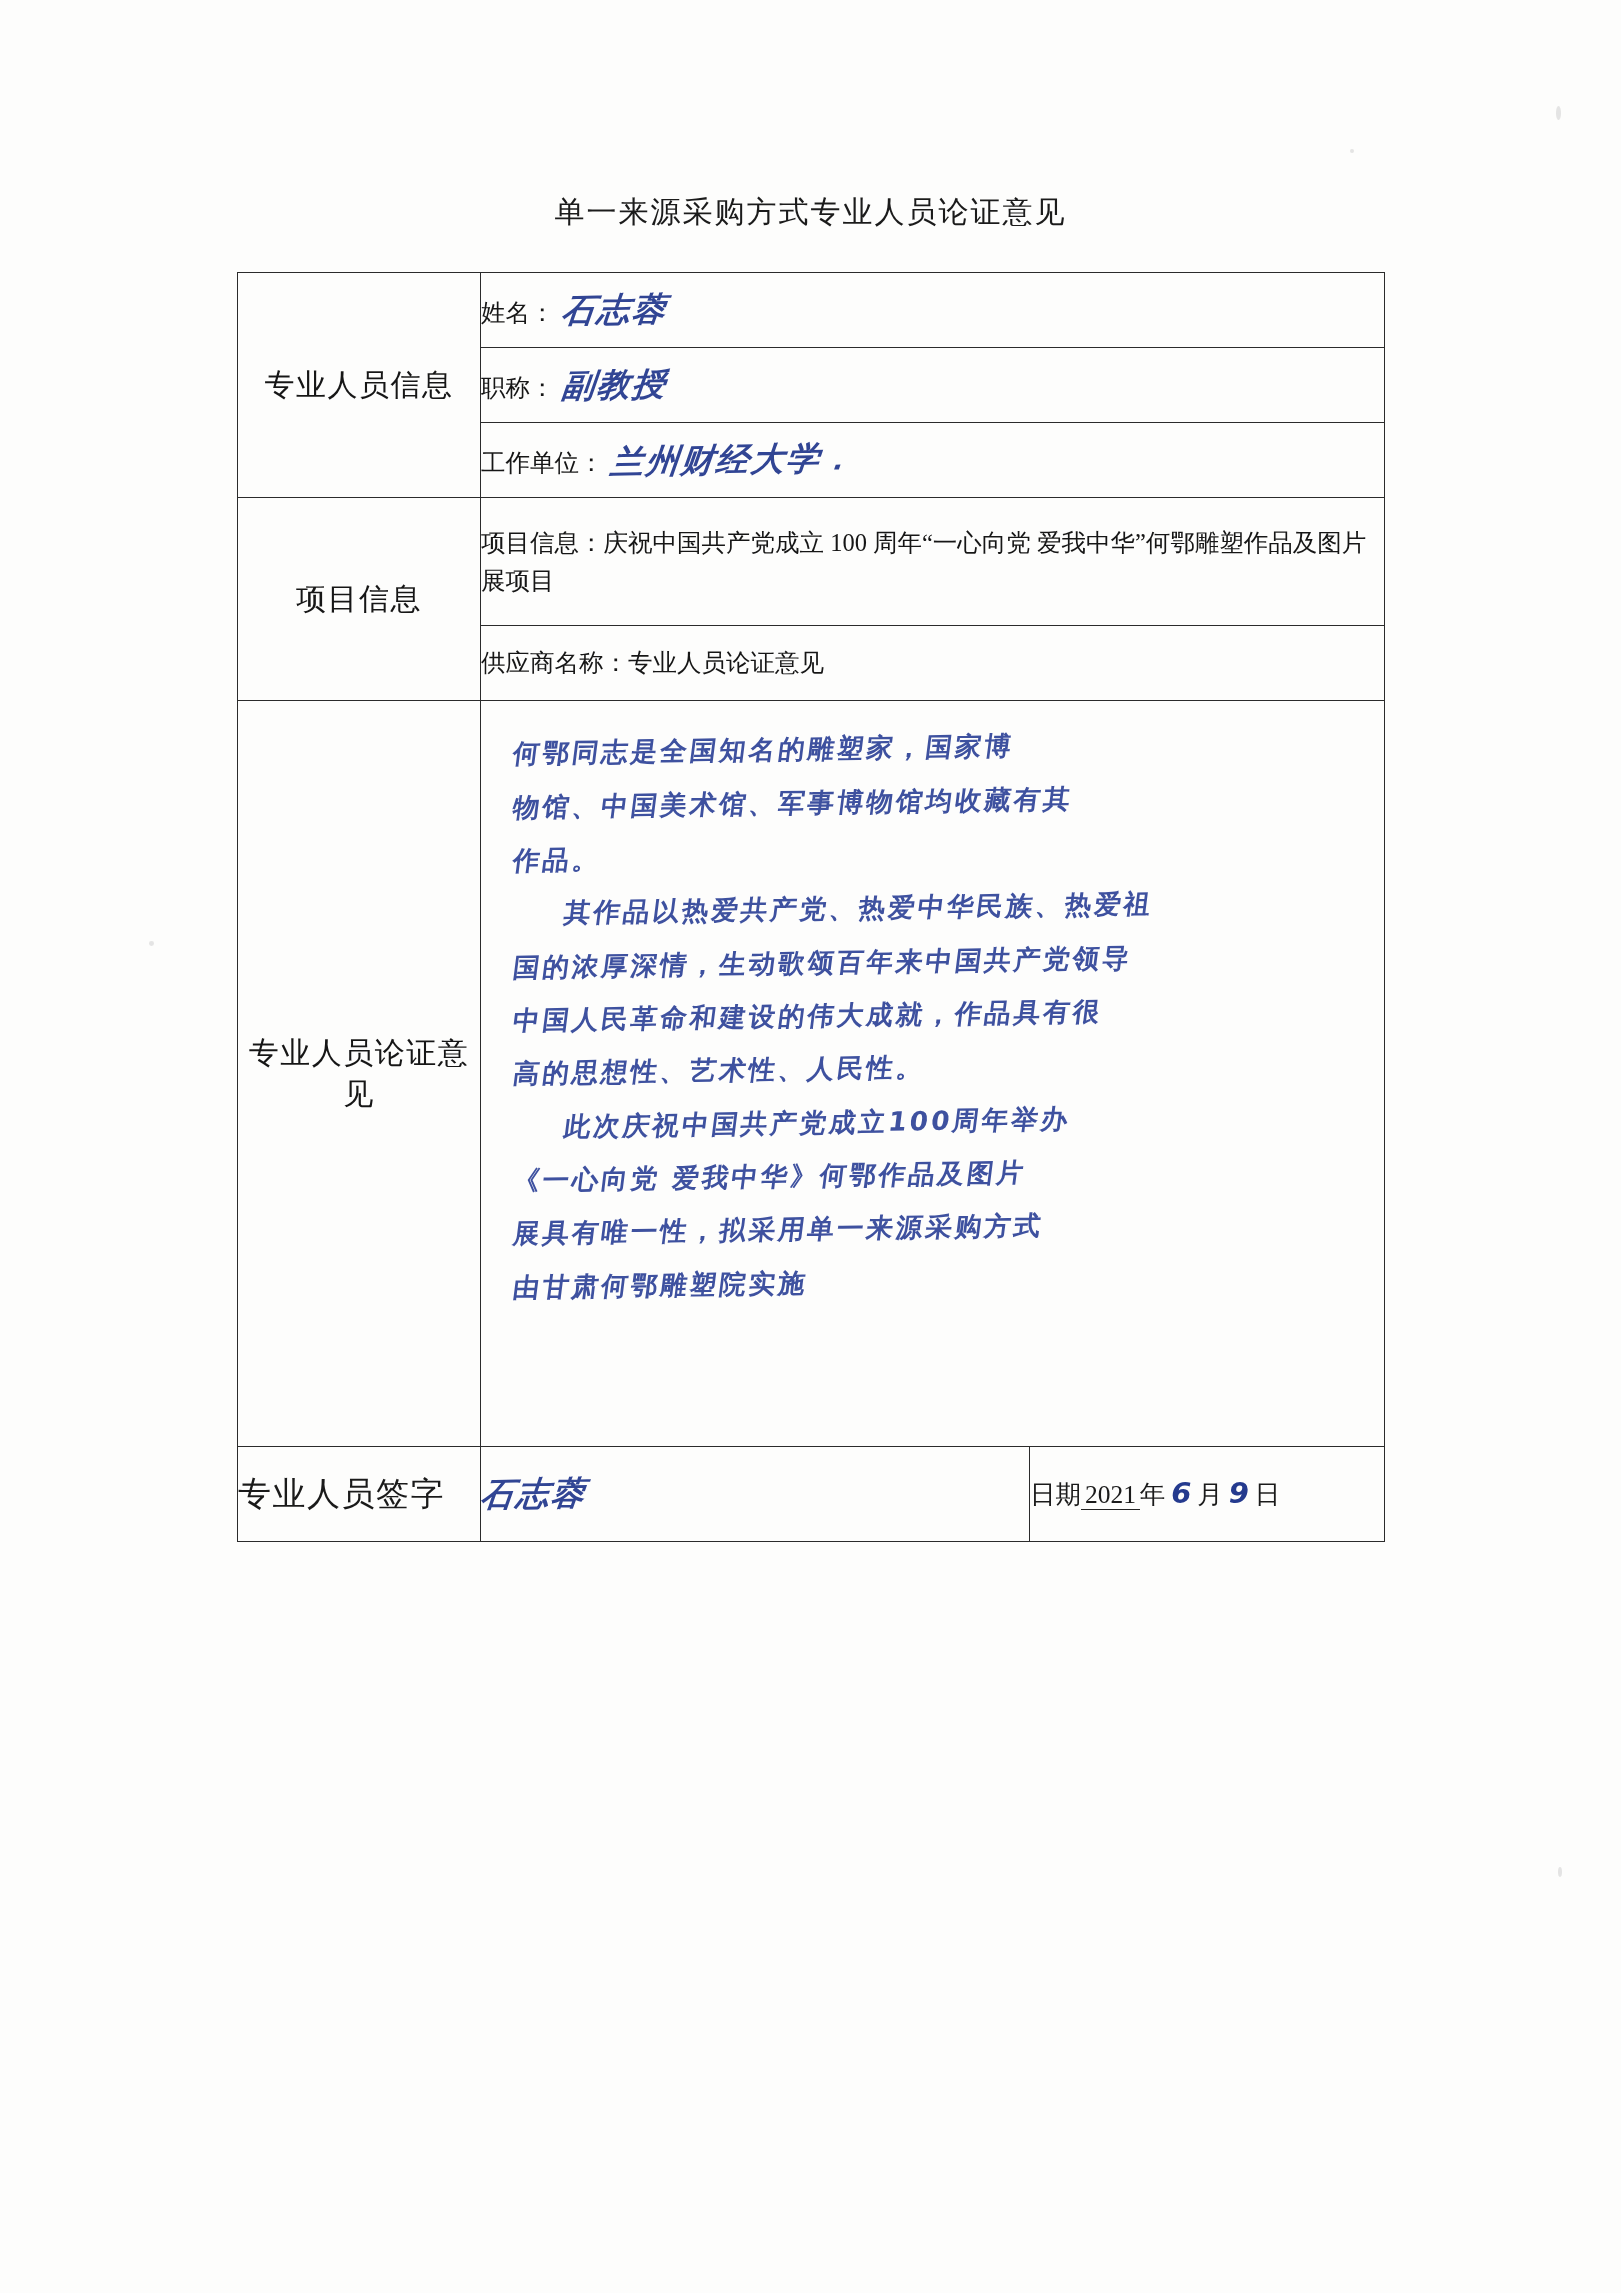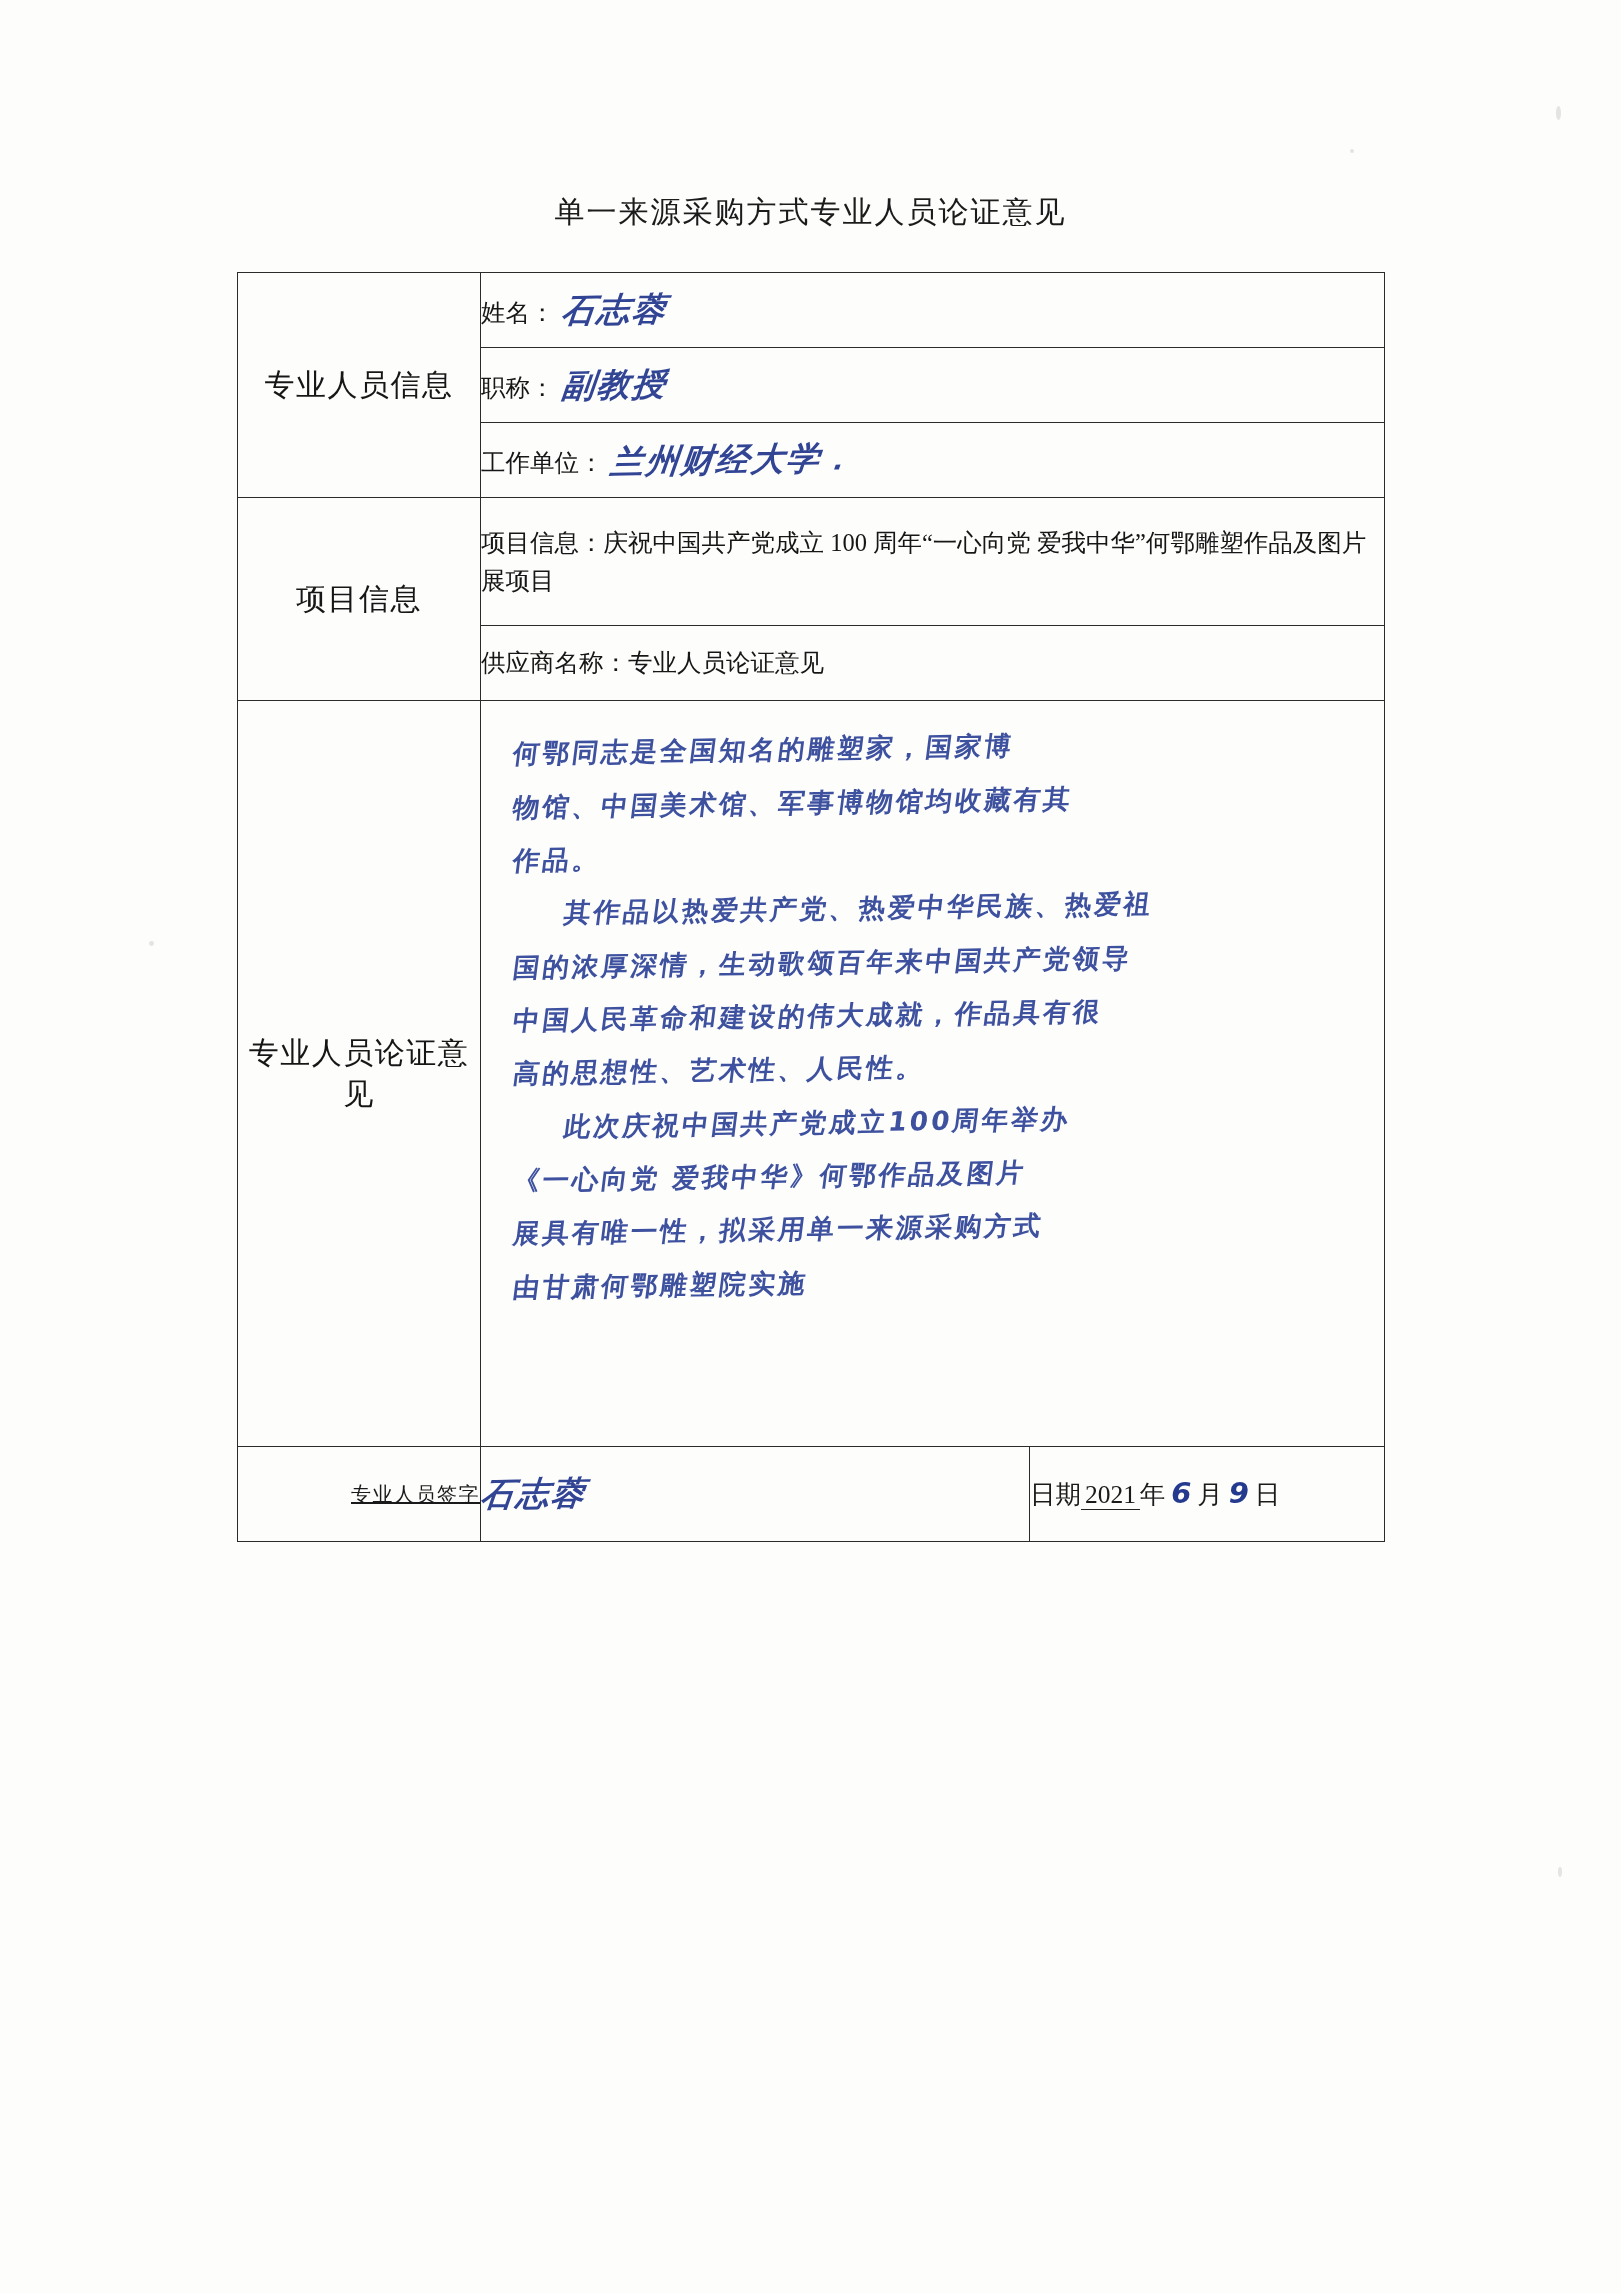--- a/index.html
+++ b/index.html
@@ -109,21 +109,21 @@
     line-height: 1.05;
     white-space: nowrap;
     transform: skewX(-8deg) rotate(-0.9deg);
     opacity: .9;
     margin-bottom: 25.5px;
     font-weight: 600;
   }
   .hand-line.indent { padding-left: 51px; }
 
   .sig-row td { height: 94px; }
-  .sig-label { text-align: right; font-size: 20px; letter-spacing: 1.5px; text-decoration: underline; }
+  .sig-label { text-align: left; font-size: 33px; letter-spacing: 1.5px; }
   .sig-value { padding-left: 33px; }
   .date-cell {
     padding-left: 25.5px;
     font-size: 25.5px;
     white-space: nowrap;
   }
   .date-cell .u { border-bottom: 1.5px solid #222; padding: 0 3.9px; }
   .date-cell .hw-num {
     font-family: "DejaVu Sans", sans-serif;
     font-style: italic;

